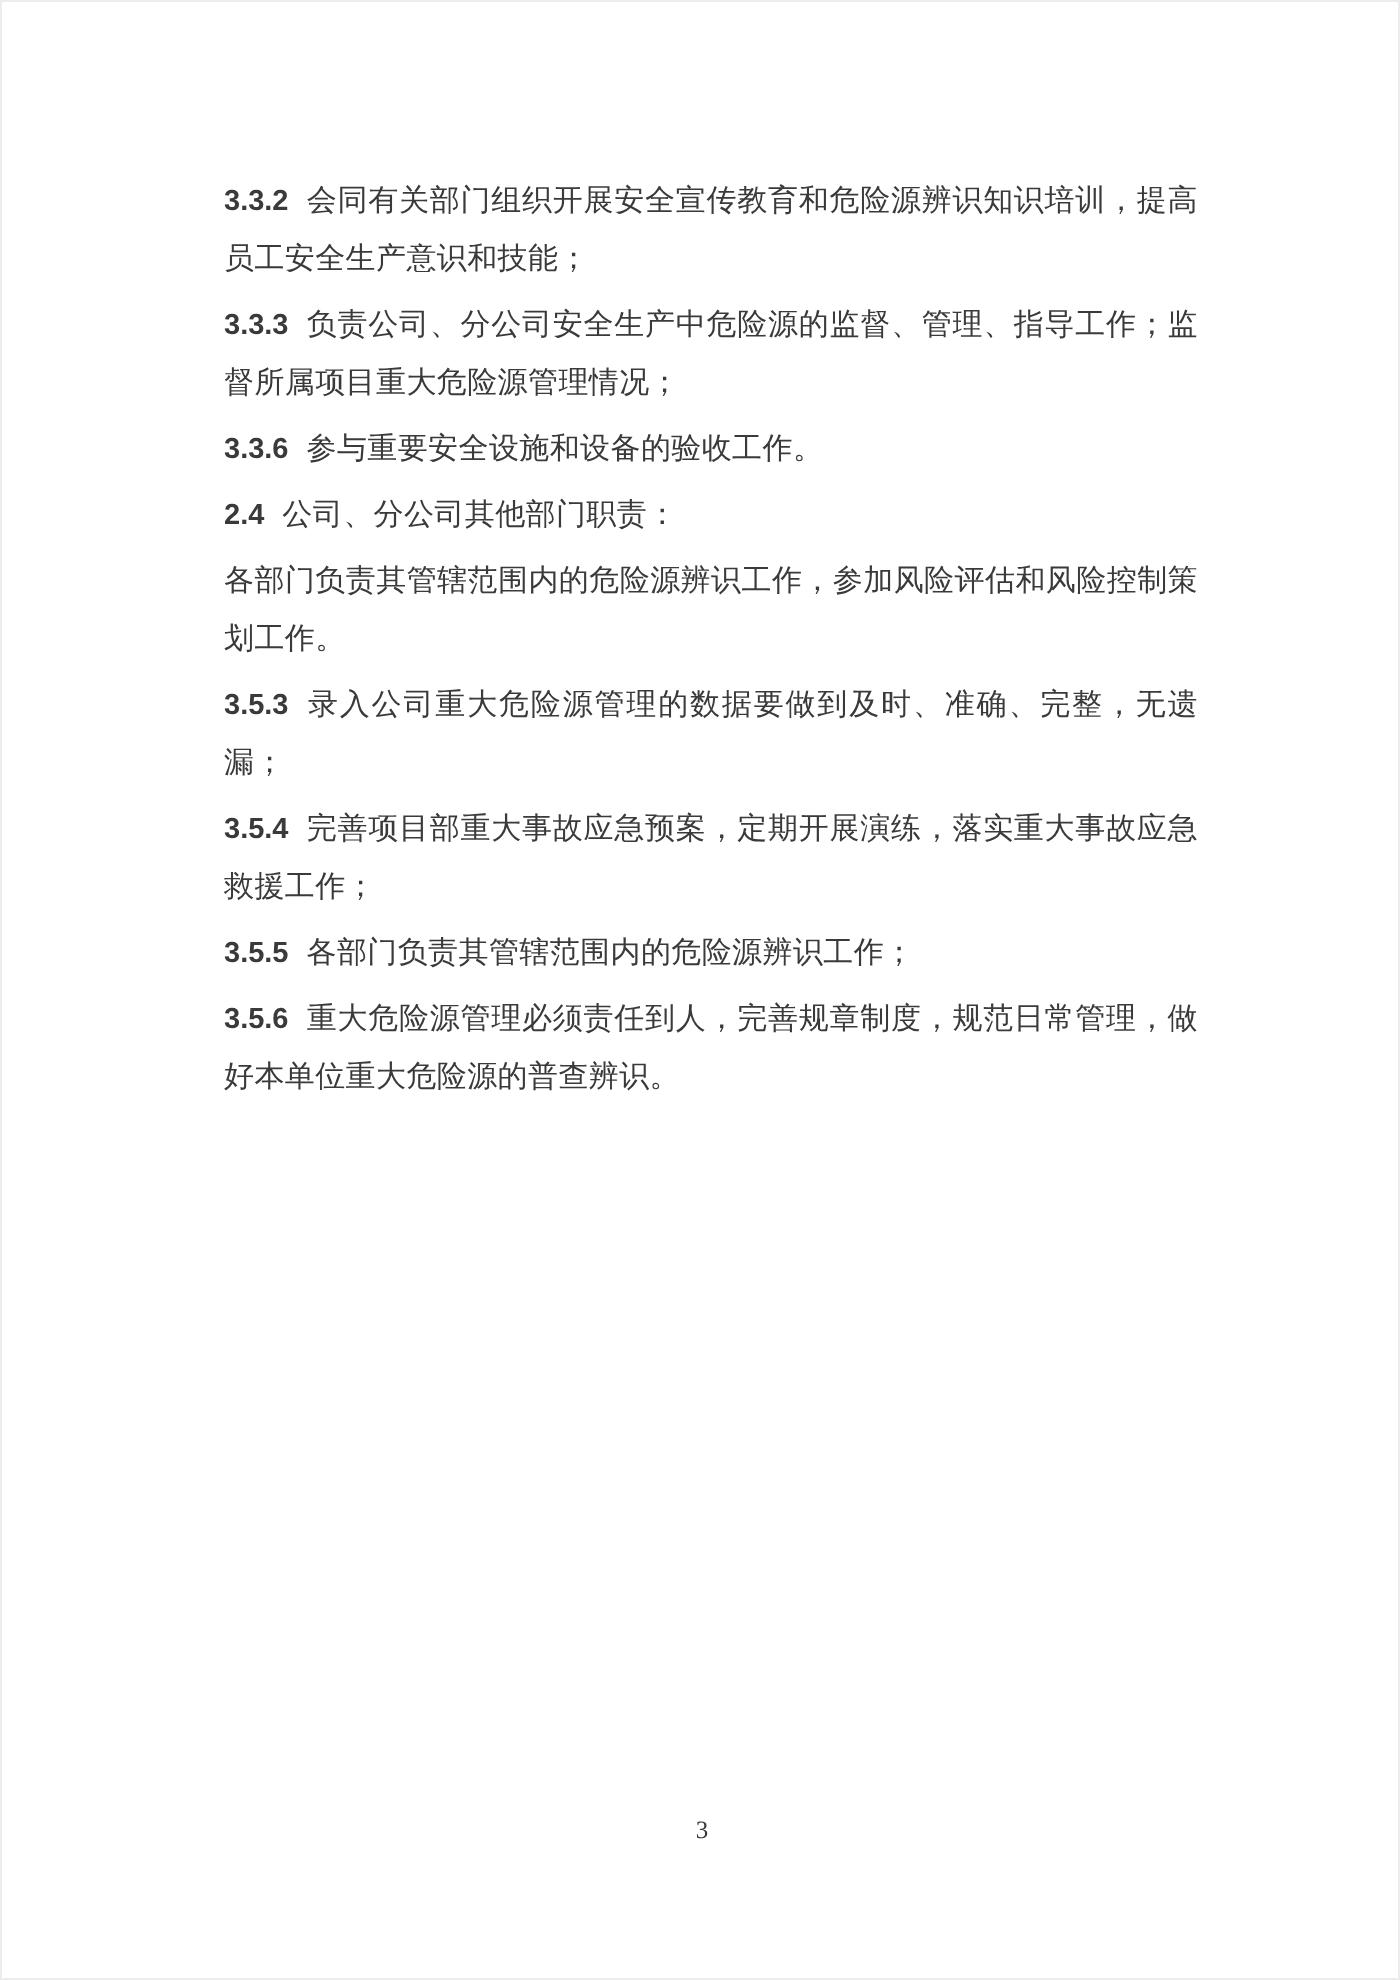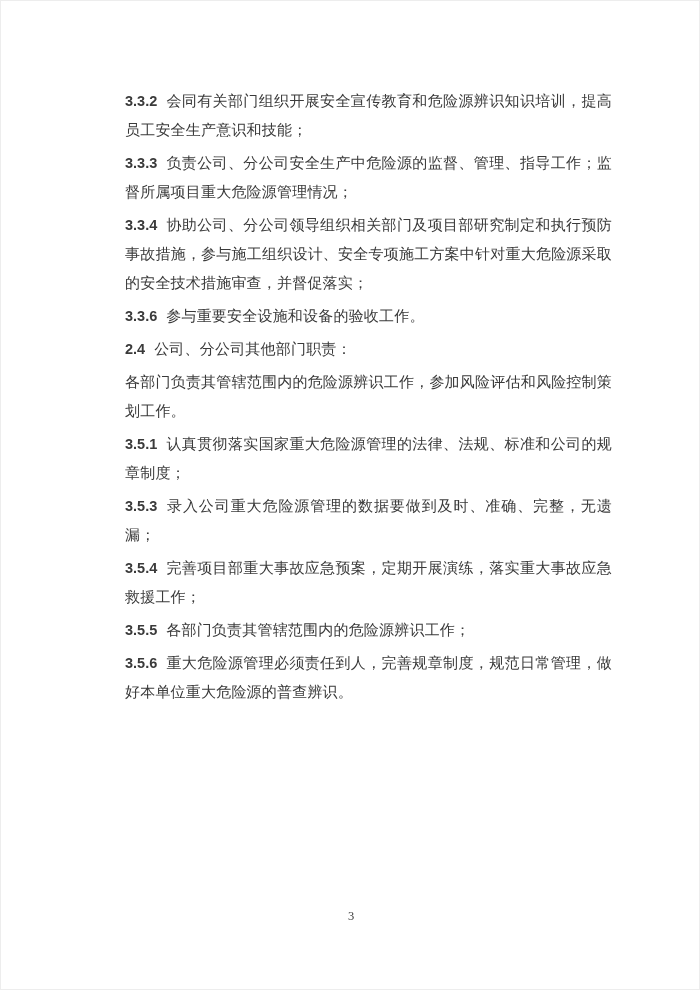--- a/index.html
+++ b/index.html
@@ -12,21 +12,21 @@
     width: 700px;
     height: 990px;
     background: #ffffff;
     border: 1px solid #ededed;
     box-sizing: border-box;
     overflow: hidden;
     font-family: "Liberation Serif", "DejaVu Serif", serif;
   }
   .content {
     position: absolute;
-    left: 124px;
+    left: 111px;
     top: 86px;
     width: 487px;
   }
   .para {
     margin: 0 0 4px 0;
     font-size: 15px;
     line-height: 29px;
     color: #3a3a3a;
     text-align: justify;
     letter-spacing: 0.2px;
@@ -54,31 +54,29 @@
 </head>
 <body>
 
 <div class="page">
   <div class="content">
 
     <p class="para"><span class="num">3.3.2</span><span class="txt">会同有关部门组织开展安全宣传教育和危险源辨识知识培训，提高员工安全生产意识和技能；</span></p>
 
     <p class="para"><span class="num">3.3.3</span><span class="txt">负责公司、分公司安全生产中危险源的监督、管理、指导工作；监督所属项目重大危险源管理情况；</span></p>
 
-    <p class="para"><span class="num">3.3.4</span><span class="txt">协助公司、分公司领导组织相关部门及项目部研究制定和执行预防事故措施，参与施工组织设计、安全专项施工方案中针对重大危险源采取的安全技术措施审查，并督促落实；</span></p>
 
 
     <p class="para"><span class="num">3.3.6</span><span class="txt">参与重要安全设施和设备的验收工作。</span></p>
 
     <p class="para"><span class="num">2.4</span><span class="txt">公司、分公司其他部门职责：</span></p>
 
     <p class="para"><span class="txt">各部门负责其管辖范围内的危险源辨识工作，参加风险评估和风险控制策划工作。</span></p>
 
 
-    <p class="para"><span class="num">3.5.1</span><span class="txt">认真贯彻落实国家重大危险源管理的法律、法规、标准和公司的规章制度；</span></p>
 
 
     <p class="para"><span class="num">3.5.3</span><span class="txt">录入公司重大危险源管理的数据要做到及时、准确、完整，无遗漏；</span></p>
 
     <p class="para"><span class="num">3.5.4</span><span class="txt">完善项目部重大事故应急预案，定期开展演练，落实重大事故应急救援工作；</span></p>
 
     <p class="para"><span class="num">3.5.5</span><span class="txt">各部门负责其管辖范围内的危险源辨识工作；</span></p>
 
     <p class="para"><span class="num">3.5.6</span><span class="txt">重大危险源管理必须责任到人，完善规章制度，规范日常管理，做好本单位重大危险源的普查辨识。</span></p>
 

